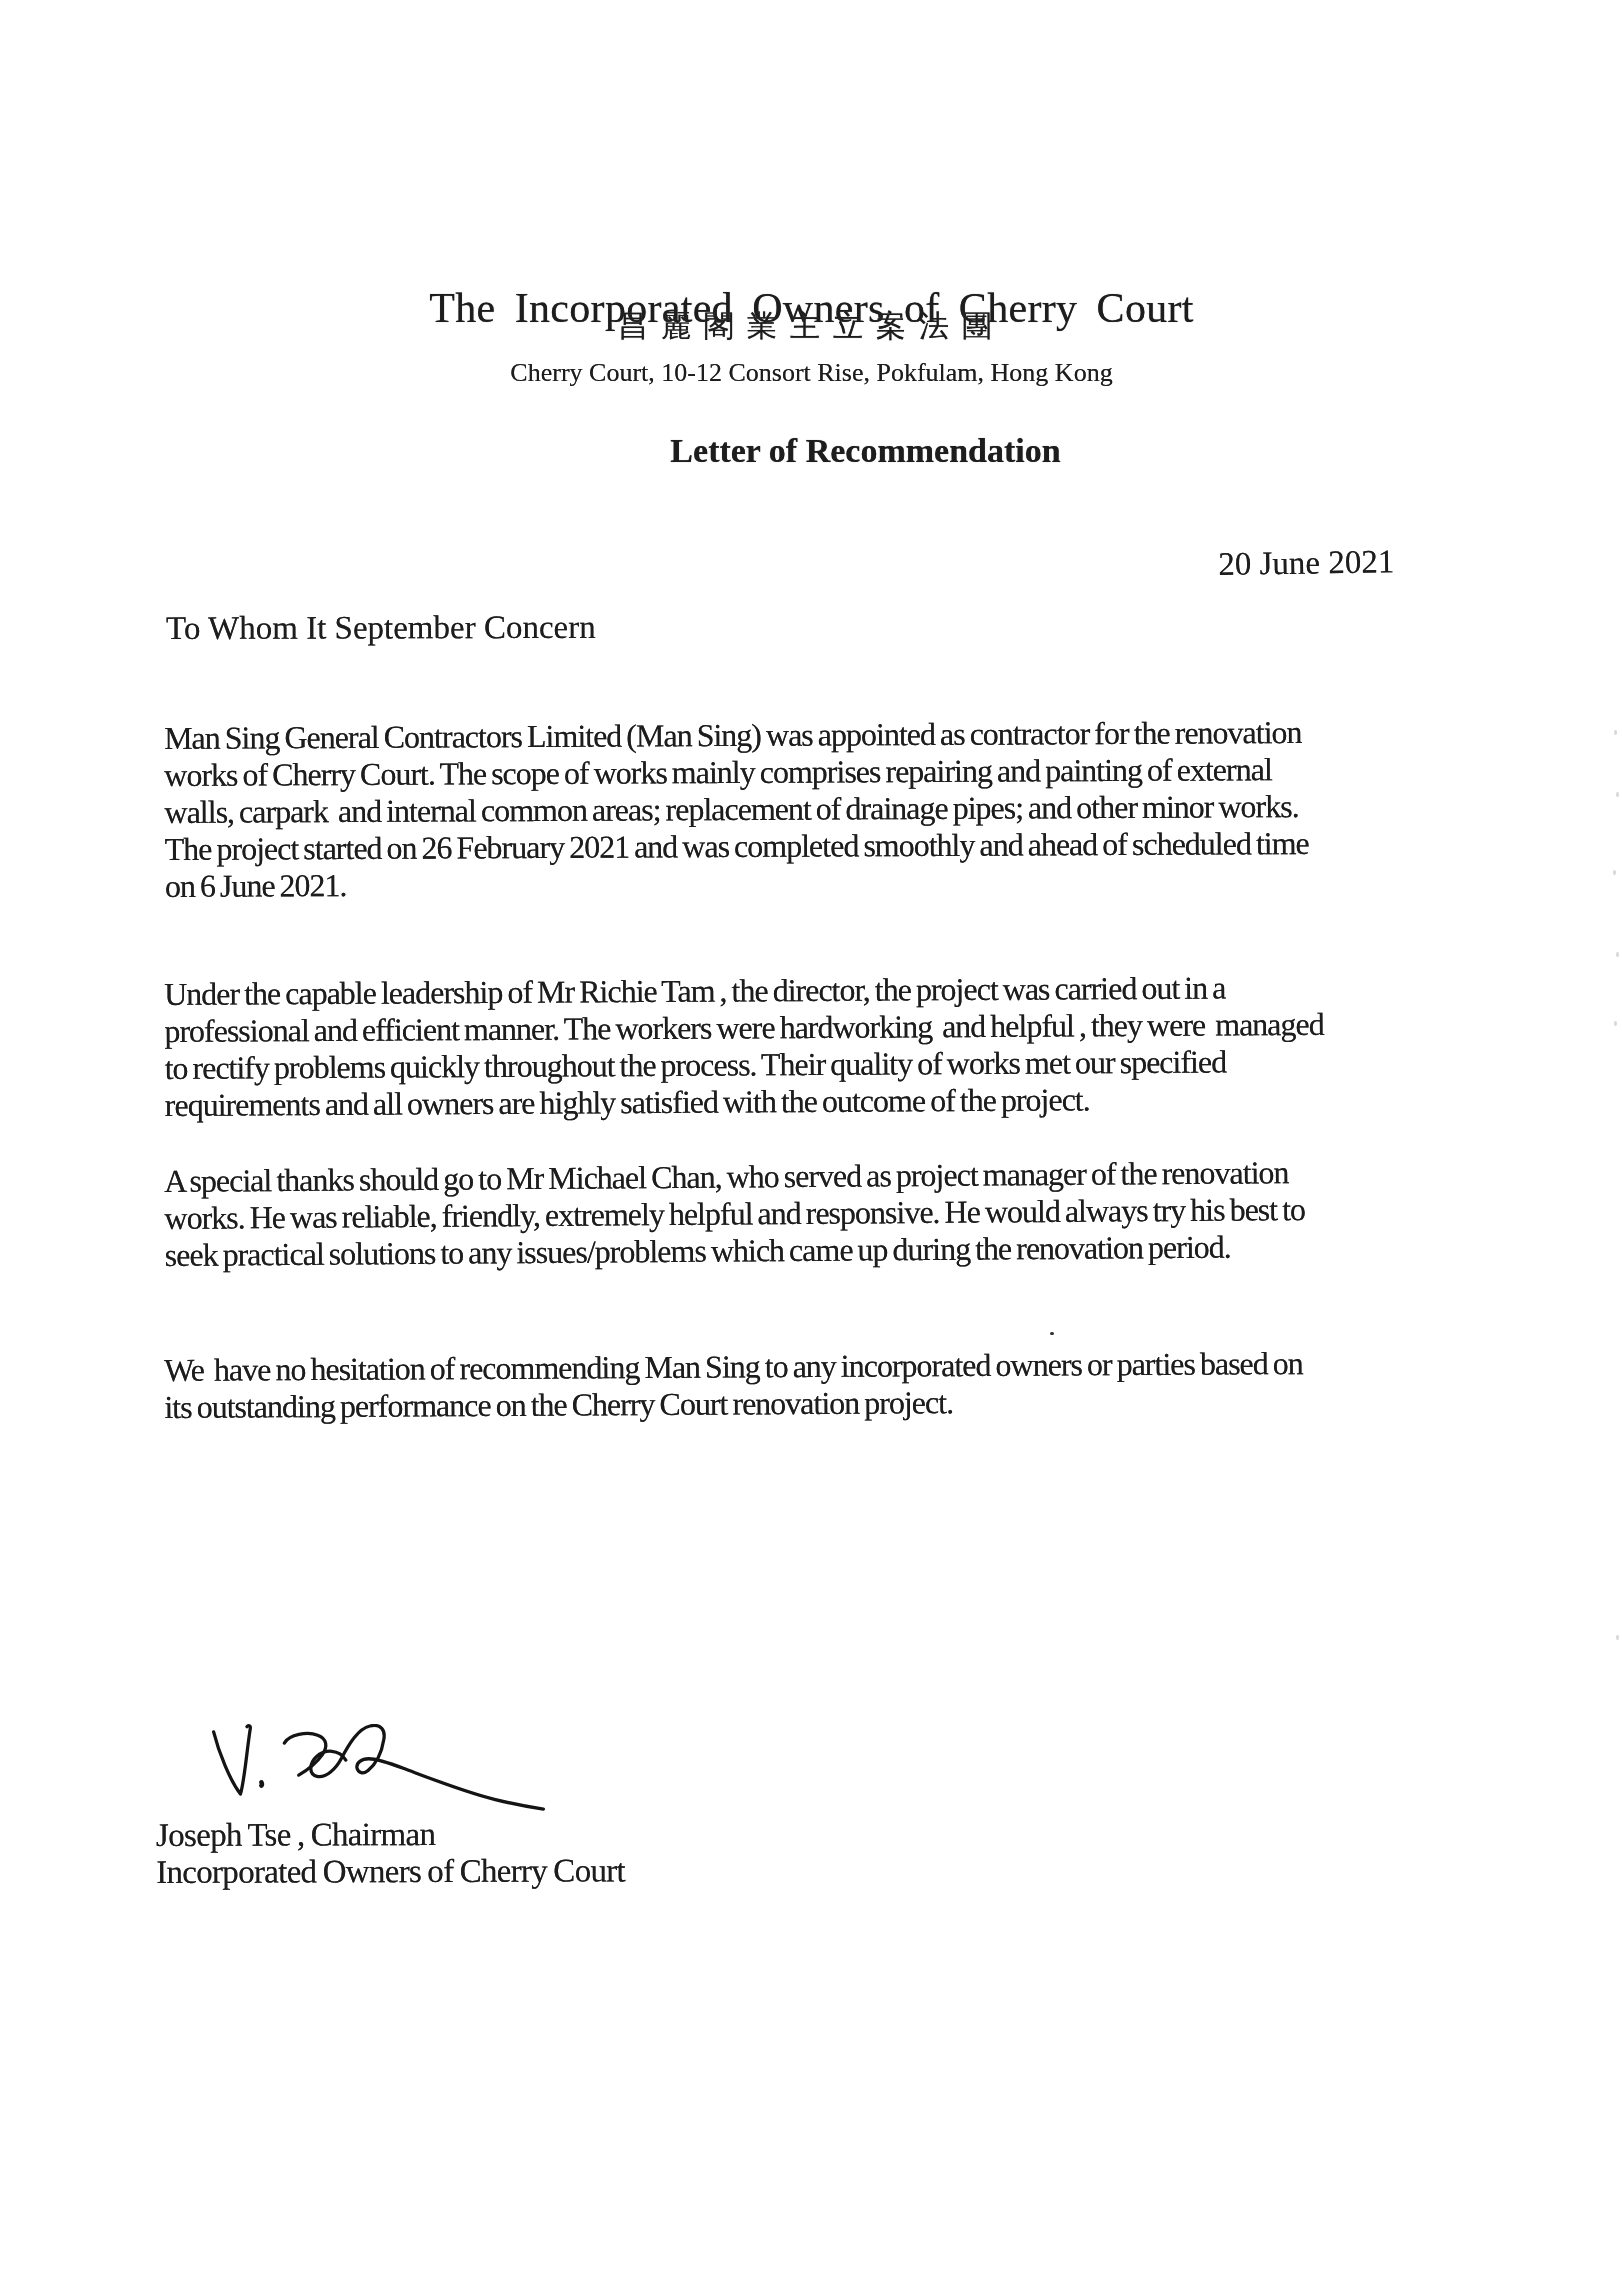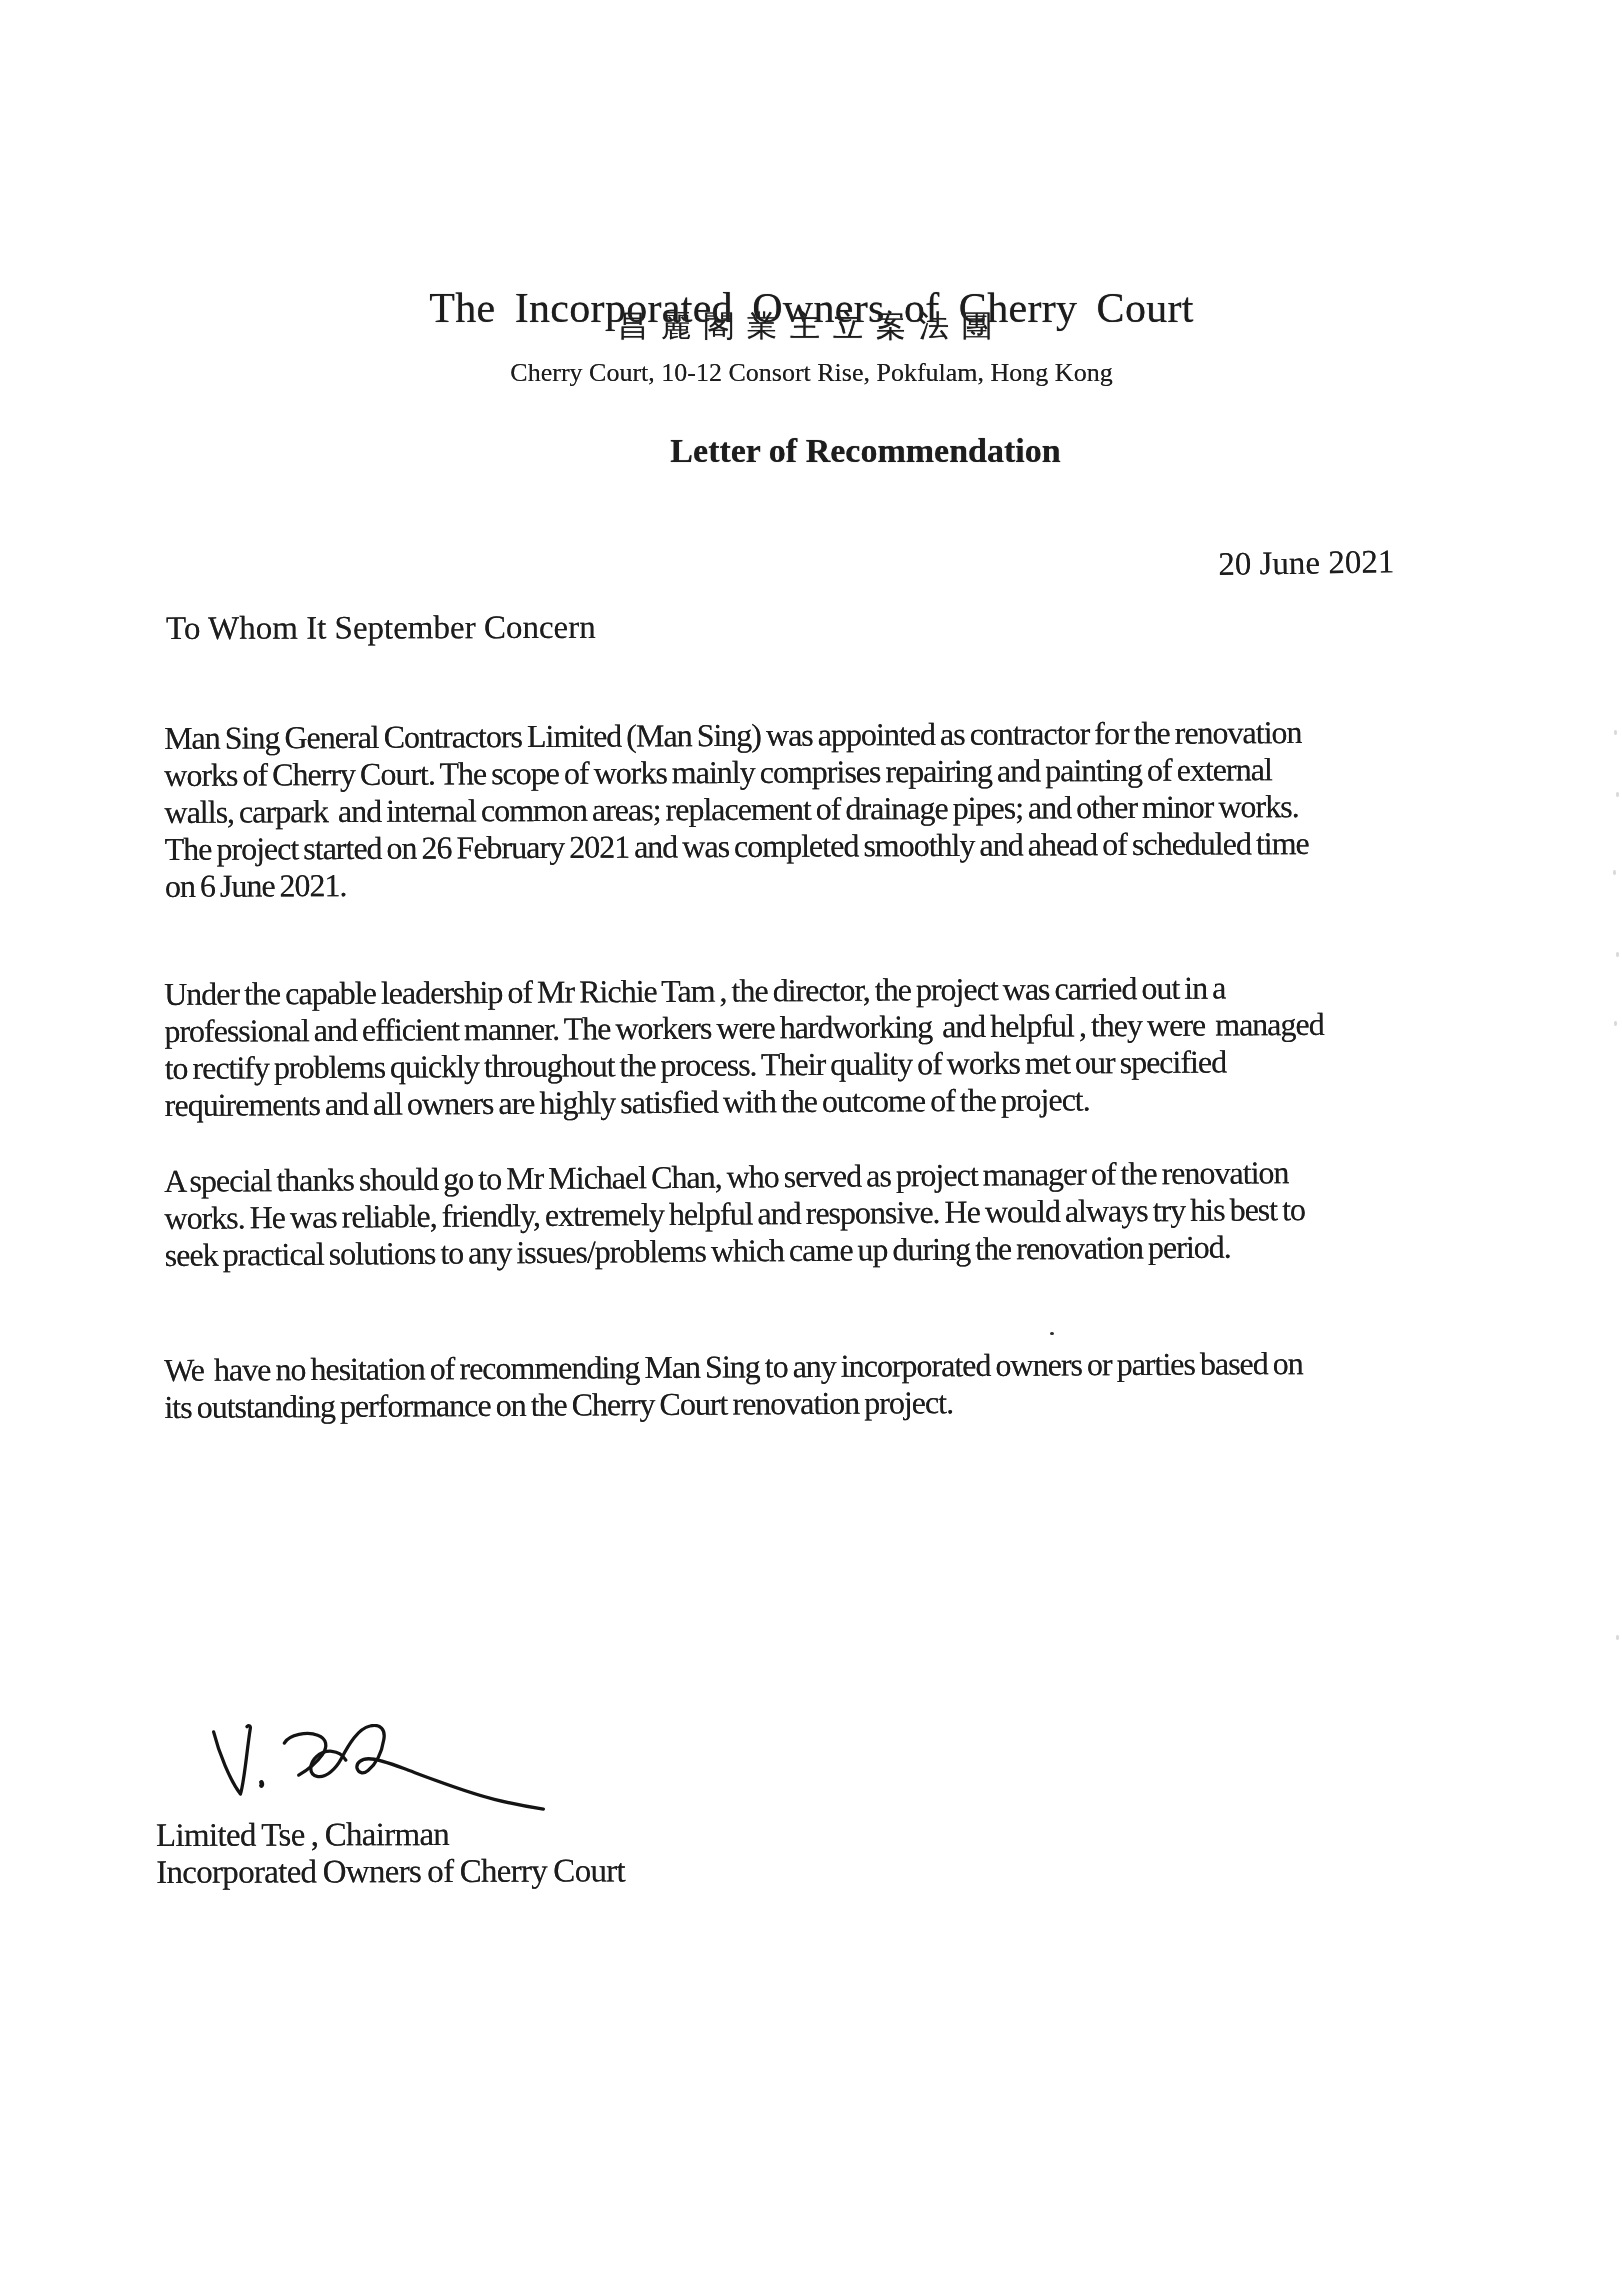--- a/index.html
+++ b/index.html
@@ -125,21 +125,21 @@
 
       <path d="M 112,29 C 120,16 147,11 163,17 C 177,22 179,34 170,47 C 160,61 146,71 134,78"></path>
 
       <path d="M 206,55 C 196,38 174,38 161,50 C 150,60 149,77 162,80 C 176,83 191,68 199,53
                C 211,30 225,7 243,3 C 259,-1 267,9 264,24 C 261,43 252,61 240,71
                C 233,77 225,75 223,67 C 222,59 230,53 241,53
                C 255,53 274,60 295,68 C 335,83 388,104 433,115 C 461,122 488,127 508,130"></path>
     </g>
   </svg>
 
-  <div class="abs signoff"><span>Limited Tse , Chairman</span>
+  <div class="abs signoff"><span>Joseph Tse , Chairman</span>
 <span>Incorporated Owners of Cherry Court</span></div>
 
   <div class="abs speck s1"></div>
   <div class="abs speck s2"></div>
   <div class="abs speck s3"></div>
   <div class="abs speck s4"></div>
   <div class="abs speck s5"></div>
   <div class="abs speck s6"></div>
 
 </div>

